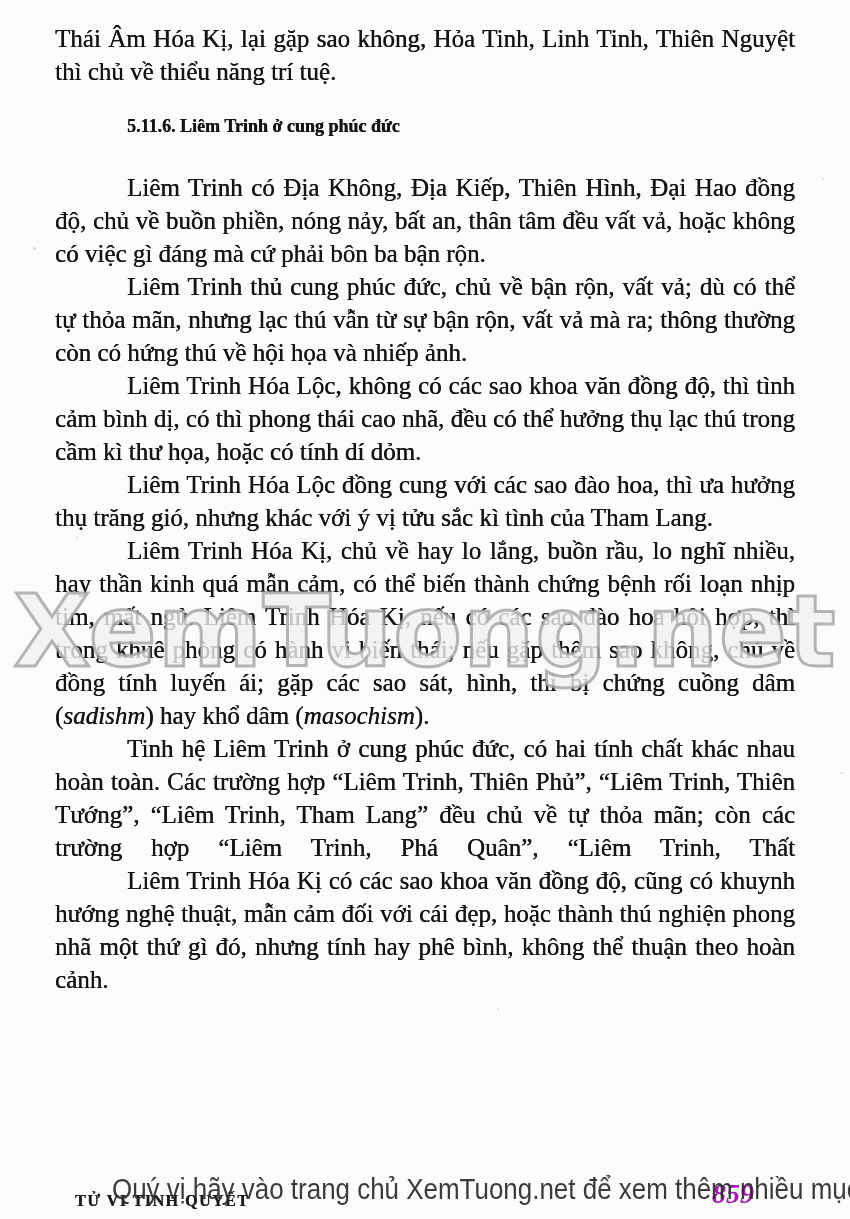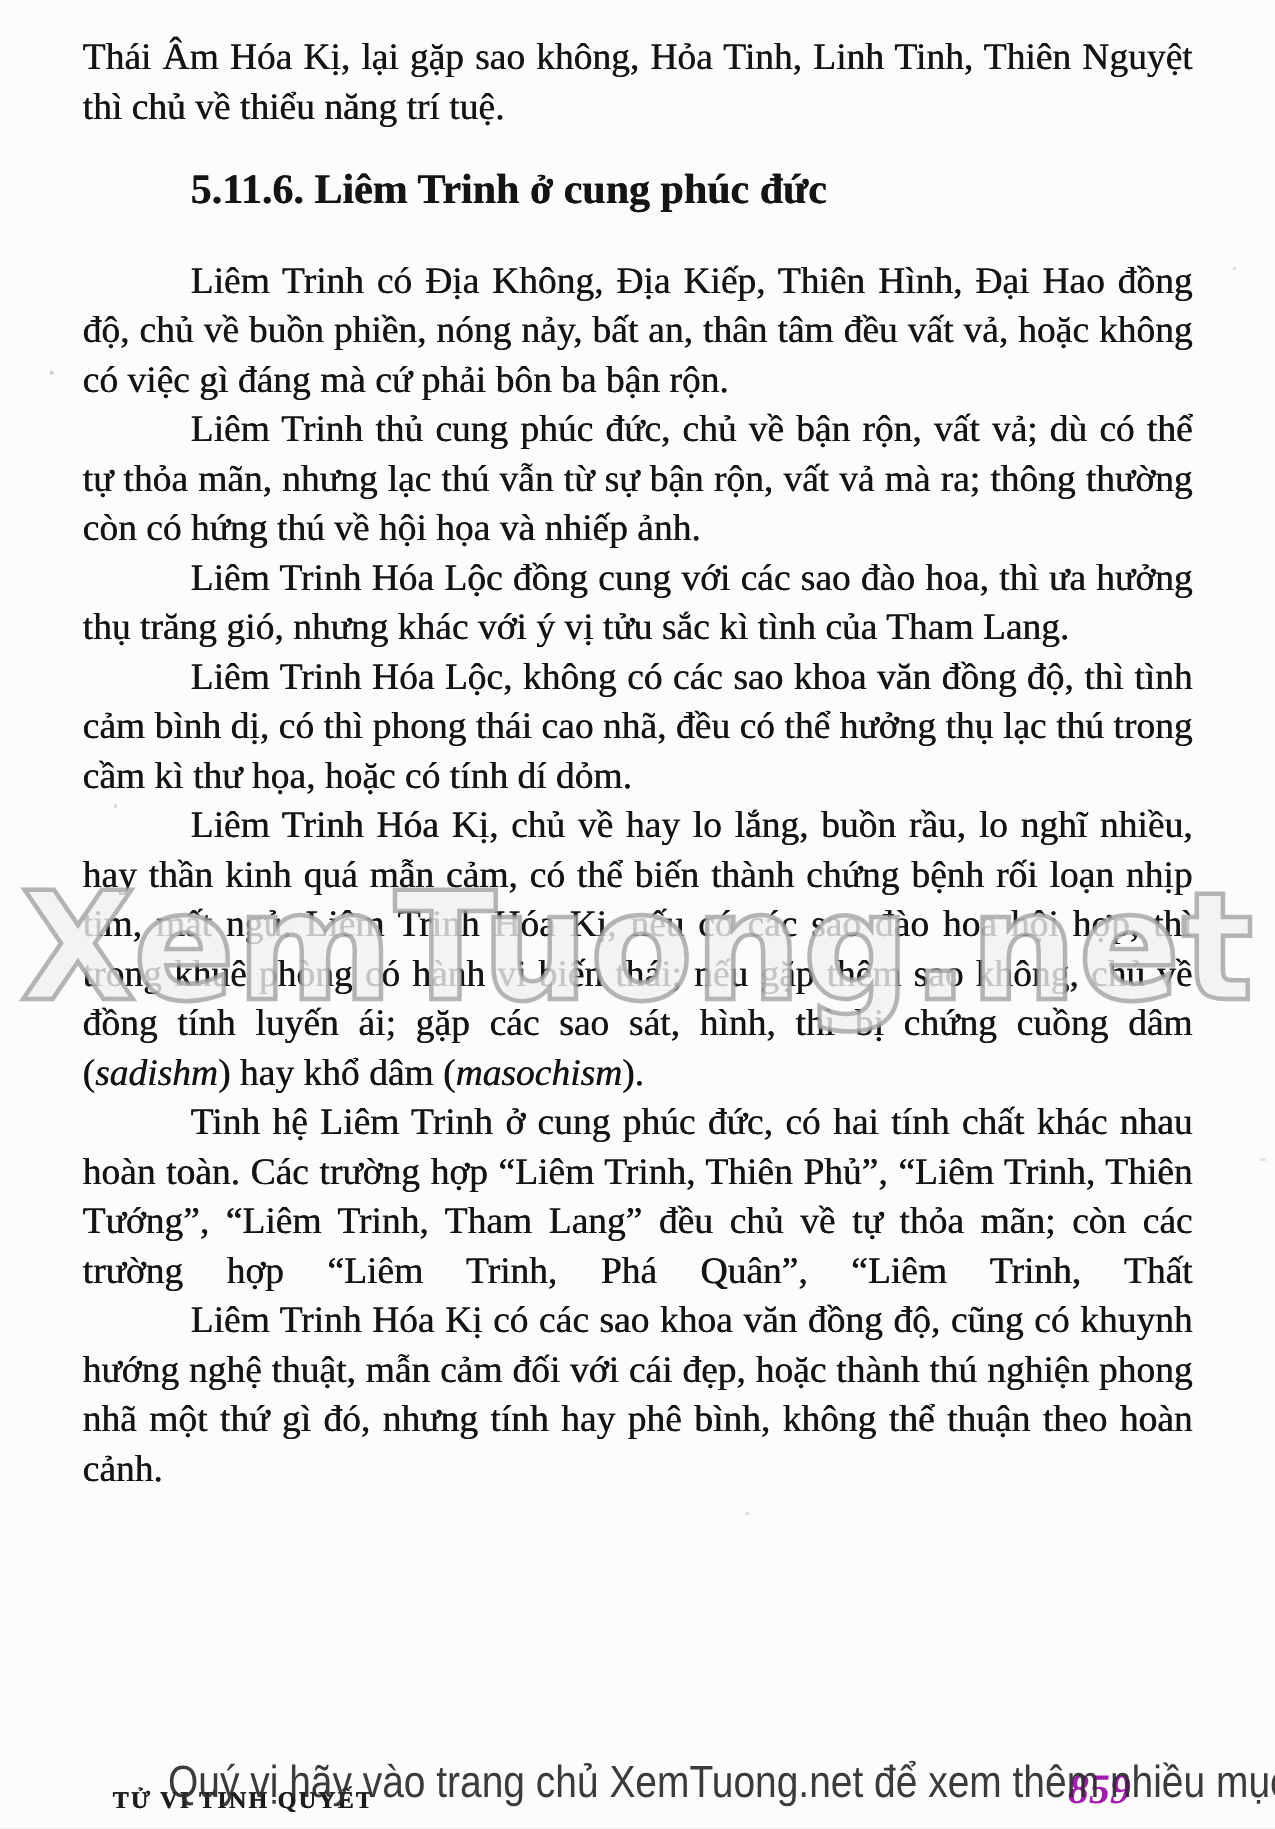--- a/index.html
+++ b/index.html
@@ -21,21 +21,21 @@
     font-size: 25px;
     line-height: 33px;
     text-align: justify;
     text-shadow: 0.35px 0 0 currentColor; 
   }
   p.para { margin: 0; padding: 0; }
   p.indent { text-indent: 72px; }
   p.justify-last { text-align-last: justify; }
   .heading {
     font-weight: bold;
-    font-size: 28px;
+    font-size: 18px;
     margin: 22px 0 28px 72px;
     text-align: left;
   }
   .it { font-style: italic; }
 
   
   .watermark-big {
     position: absolute;
     top: 573px;
     left: 50%;
@@ -100,22 +100,22 @@
 </head>
 <body>
 
 <div class="page">
 
   <div class="body-text">
       <p class="para"><span>Thái Âm Hóa Kị, lại gặp sao không, Hỏa Tinh, Linh Tinh, Thiên Nguyệt thì chủ về thiểu năng trí tuệ.</span></p>
       <div class="heading">5.11.6. Liêm Trinh ở cung phúc đức</div>
       <p class="para indent"><span>Liêm Trinh có Địa Không, Địa Kiếp, Thiên Hình, Đại Hao đồng độ, chủ về buồn phiền, nóng nảy, bất an, thân tâm đều vất vả, hoặc không có việc gì đáng mà cứ phải bôn ba bận rộn.</span></p>
       <p class="para indent"><span>Liêm Trinh thủ cung phúc đức, chủ về bận rộn, vất vả; dù có thể tự thỏa mãn, nhưng lạc thú vẫn từ sự bận rộn, vất vả mà ra; thông thường còn có hứng thú về hội họa và nhiếp ảnh.</span></p>
+      <p class="para indent"><span>Liêm Trinh Hóa Lộc, không có các sao khoa văn đồng độ, thì tình cảm bình dị, có thì phong thái cao nhã, đều có thể hưởng thụ lạc thú trong cầm kì thư họa, hoặc có tính dí dỏm.</span></p>
       <p class="para indent"><span>Liêm Trinh Hóa Lộc đồng cung với các sao đào hoa, thì ưa hưởng thụ trăng gió, nhưng khác với ý vị tửu sắc kì tình của Tham Lang.</span></p>
-      <p class="para indent"><span>Liêm Trinh Hóa Lộc, không có các sao khoa văn đồng độ, thì tình cảm bình dị, có thì phong thái cao nhã, đều có thể hưởng thụ lạc thú trong cầm kì thư họa, hoặc có tính dí dỏm.</span></p>
       <p class="para indent"><span>Liêm Trinh Hóa Kị, chủ về hay lo lắng, buồn rầu, lo nghĩ nhiều, hay thần kinh quá mẫn cảm, có thể biến thành chứng bệnh rối loạn nhịp tim, mất ngủ. Liêm Trinh Hóa Kị, nếu có các sao đào hoa hội hợp, thì trong khuê phòng có hành vi biến thái; nếu gặp thêm sao không, chủ về đồng tính luyến ái; gặp các sao sát, hình, thì bị chứng cuồng dâm (</span><span class="it">sadishm</span><span>) hay khổ dâm (</span><span class="it">masochism</span><span>).</span></p>
       <p class="para indent justify-last"><span>Tinh hệ Liêm Trinh ở cung phúc đức, có hai tính chất khác nhau hoàn toàn. Các trường hợp “Liêm Trinh, Thiên Phủ”, “Liêm Trinh, Thiên Tướng”, “Liêm Trinh, Tham Lang” đều chủ về tự thỏa mãn; còn các trường hợp “Liêm Trinh, Phá Quân”, “Liêm Trinh, Thất</span></p>
       <p class="para indent"><span>Liêm Trinh Hóa Kị có các sao khoa văn đồng độ, cũng có khuynh hướng nghệ thuật, mẫn cảm đối với cái đẹp, hoặc thành thú nghiện phong nhã một thứ gì đó, nhưng tính hay phê bình, không thể thuận theo hoàn cảnh.</span></p>
     </div>
 
   <div class="watermark-big">XemTuong.net</div>
 
   <div class="footer-book-title">TỬ VI TINH QUYẾT</div>
   <div class="footer-promo">Quý vị hãy vào trang chủ XemTuong.net để xem thêm nhiều mục hay khác</div>
   <div class="page-number">859</div>

